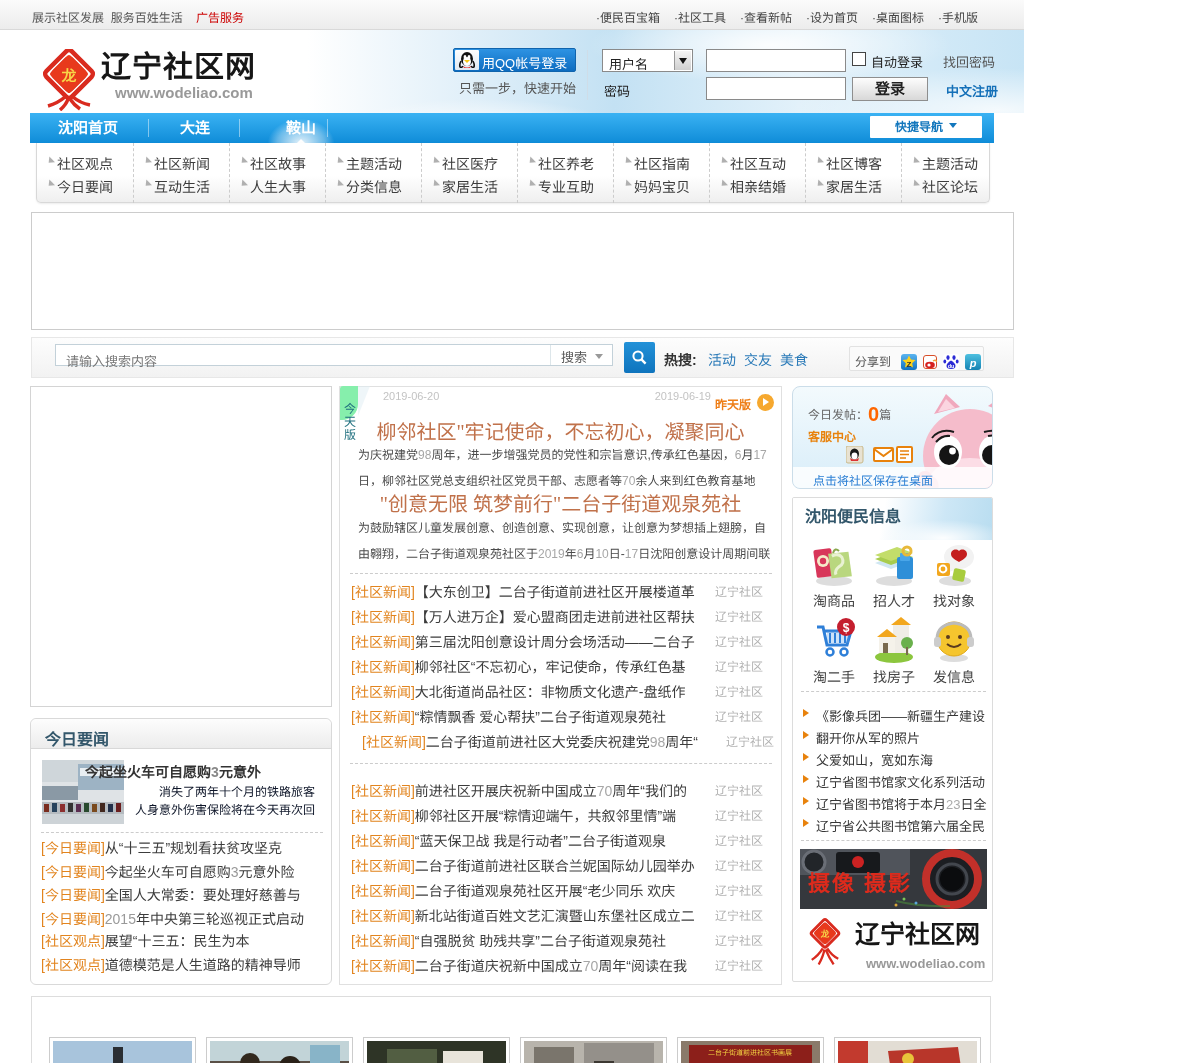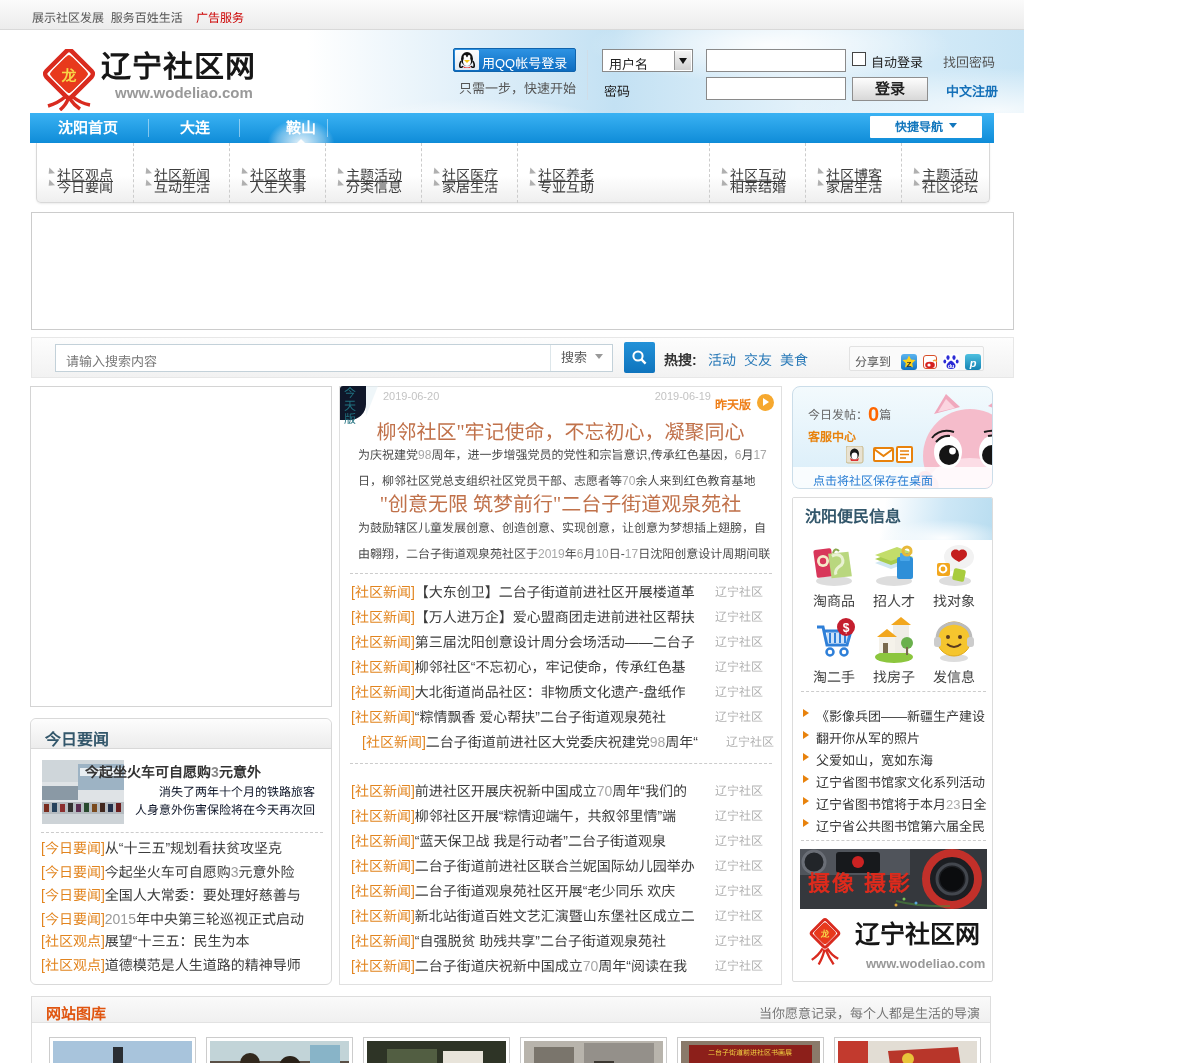--- a/index.html
+++ b/index.html
@@ -62,50 +62,50 @@
 #quicknav i { display:inline-block; width:0; height:0; border:4px solid transparent; border-top:5px solid #1377bd; margin-left:6px; vertical-align:-1px; }
 
 
 #subnav { position:absolute; left:36px; top:143px; width:954px; height:60px;
   background:linear-gradient(#ffffff 55%,#efefef); border:1px solid #d8d8d8; border-top:none;
   border-radius:0 0 5px 5px; box-shadow:0 1px 2px rgba(0,0,0,.08); }
 #subnav .col { position:absolute; top:0; width:96px; height:60px; }
 #subnav .col + .col { border-left:1px dashed #ccc; }
 #subnav a { position:absolute; left:20px; font-size:14px; color:#3c3c3c; white-space:nowrap; }
 #subnav a:before { content:""; position:absolute; left:-12px; top:5px; border:4px solid transparent; border-top:5px solid #b0b0b0; transform:rotate(45deg); }
-#subnav a.r1 { top:21px;text-decoration:underline; }
+#subnav a.r1 { top:10px; }
 #subnav a.r2 { top:33px; }
 
 
 #adbox { position:absolute; left:31px; top:212px; width:983px; height:118px; border:1px solid #ccc; background:#fff; }
 
 
 #searchrow { position:absolute; left:31px; top:337px; width:983px; height:41px;
   background:linear-gradient(#fdfdfd,#f2f2f2); border:1px solid #e7e7e7; }
-#searchbox { position:absolute; left:23px; top:6px; width:558px; height:28px; background:#fff; border:1px solid #c3d1d9; }
+#searchbox { position:absolute; left:23px; top:6px; width:558px; height:22px; background:#fff; border:1px solid #c3d1d9; }
 #searchbox .ph { position:absolute; left:10px; top:6px; font-size:13px; color:#777; }
 #searchbox .dd { position:absolute; right:0; top:0; width:62px; height:100%; border-left:1px solid #dde6ea; font-size:13px; color:#555; line-height:25px; padding-left:10px; }
 #searchbox .dd i { display:inline-block; width:0; height:0; border:4px solid transparent; border-top:5px solid #999; margin-left:8px; vertical-align:-1px; }
 #searchbtn { position:absolute; left:592px; top:4px; width:31px; height:31px; background:linear-gradient(#2291d8,#0f74bd); border-radius:2px; }
 #hotsou { position:absolute; left:632px; top:11px; font-size:14px; font-weight:bold; color:#333; }
 #hotlinks { position:absolute; left:676px; top:11px; font-size:14px; color:#2a7ab8; }
 #hotlinks span { margin-right:8px; }
 #sharebox { position:absolute; right:29px; top:8px; height:25px; border:1px solid #e2e2e2; background:#fafafa; border-radius:2px; padding:5px 2px 0 5px; font-size:12px; color:#555; }
 .sic { display:inline-block; width:16px; height:16px; border-radius:3px; margin-left:6px; vertical-align:-4px; position:relative; }
 
 
 #colL-empty { position:absolute; left:30px; top:386px; width:302px; height:321px; border:1px solid #d4d4d4; background:#fff; }
 #colL-news { position:absolute; left:30px; top:718px; width:302px; height:267px; border:1px solid #d9d9d9; border-radius:6px; background:#fff; }
 #colM { position:absolute; left:339px; top:386px; width:443px; height:599px; border:1px solid #e0e0e0; background:#fff; }
 #colR1 { position:absolute; left:792px; top:386px; width:201px; height:103px; border:1px solid #cbdde9; border-radius:8px;
   background:linear-gradient(#f3fafd,#d8edf9); overflow:hidden; }
 #colR2 { position:absolute; left:792px; top:497px; width:201px; height:485px; border:1px solid #dcdcdc; border-radius:2px; background:#fff; overflow:hidden; }
 
 
-.tab-today { position:absolute; left:0; top:-1px; width:26px; height:34px; background:#0f172a; border-radius:3px 0 16px 0; color:#20707f; font-size:12px; line-height:13px; padding:1px 0 0 4px; }
+.tab-today { position:absolute; left:0; top:-1px; width:18px; height:34px; background:#86efac; border-radius:3px 0 16px 0; color:#20707f; font-size:12px; line-height:13px; padding:17px 0 0 4px; }
 .tab-today:after { content:""; position:absolute; right:-12px; top:0; width:0; height:0; border-top:30px solid #dfeef4; border-right:12px solid transparent; opacity:.5; }
 .m-date { position:absolute; left:43px; top:3px; font-size:11px; color:#c3c3c3; }
 .m-date2 { position:absolute; right:70px; top:3px; font-size:11px; color:#c3c3c3; }
 .m-yester { position:absolute; right:30px; top:8px; font-size:12px; font-weight:bold; color:#ee7e17; }
 .m-go { position:absolute; right:7px; top:7px; width:17px; height:17px; border-radius:50%; background:#f6a82e; }
 .m-go:after { content:""; position:absolute; left:6px; top:4px; border:4px solid transparent; border-left:6px solid #fff; }
 .m-h1 { position:absolute; width:100%; text-align:center; font-size:20px; font-family:"Liberation Serif",serif; color:#c0714a; }
 .m-p { position:absolute; left:18px; font-size:12px; color:#4a4a4a; line-height:26px; white-space:nowrap; }
 .m-p .n { color:#a6a6a6; }
 .m-dash { position:absolute; left:10px; width:422px; border-top:1px dashed #ccc; }
@@ -153,20 +153,21 @@
 #gallery .hd b { position:absolute; left:14px; top:5px; font-size:15px; color:#e05510; }
 #gallery .hd span { position:absolute; right:10px; top:6px; font-size:13px; color:#777; }
 .thumb { position:absolute; top:40px; width:147px; height:60px; border:1px solid #ccc; background:#fff; padding:3px; }
 .thumb .im { width:100%; height:100%; }
 </style>
 </head>
 <body>
 
 <div id="topbar">
   <div class="l">展示社区发展&nbsp; 服务百姓生活 <b class="red">广告服务</b></div>
+  <div class="r"><span>·便民百宝箱</span><span>·社区工具</span><span>·查看新帖</span><span>·设为首页</span><span>·桌面图标</span><span>·手机版</span></div>
 </div>
 
 <div id="header">
   <svg id="logo-knot" width="66" height="62" viewBox="0 0 66 62">
     <g fill="none" stroke="#d92b1f" stroke-width="4.5">
       <rect x="15" y="7" width="36" height="36" rx="4" transform="rotate(45 33 25)"></rect>
       <rect x="21" y="13" width="24" height="24" rx="3" transform="rotate(45 33 25)"></rect>
     </g>
     <rect x="19" y="11" width="28" height="28" rx="2" transform="rotate(45 33 25)" fill="#e8391c"></rect>
     <text x="33" y="32" font-size="15" font-weight="bold" fill="#f7d548" text-anchor="middle" font-family="Liberation Sans">龙</text>
@@ -231,20 +232,24 @@
       <a class="r1">主题活动</a>
       <a class="r2">分类信息</a>
     </div>
   <div class="col" style="left:384px;">
       <a class="r1">社区医疗</a>
       <a class="r2">家居生活</a>
     </div>
   <div class="col" style="left:480px;">
       <a class="r1">社区养老</a>
       <a class="r2">专业互助</a>
+    </div>
+  <div class="col" style="left:576px;">
+      <a class="r1">社区指南</a>
+      <a class="r2">妈妈宝贝</a>
     </div>
   <div class="col" style="left:672px;">
       <a class="r1">社区互动</a>
       <a class="r2">相亲结婚</a>
     </div>
   <div class="col" style="left:768px;">
       <a class="r1">社区博客</a>
       <a class="r2">家居生活</a>
     </div>
   <div class="col" style="left:864px;">
@@ -496,24 +501,20 @@
       <rect x="19" y="16" width="28" height="28" rx="2" transform="rotate(45 33 30)" fill="#e8391c"></rect>
       <text x="33" y="37" font-size="15" font-weight="bold" fill="#f7d548" text-anchor="middle" font-family="Liberation Sans">龙</text>
       <path d="M29 56 Q22 68 10 76 M32 58 Q30 70 22 84 M37 56 Q44 68 56 74 M34 58 Q40 72 48 84" stroke="#d92b1f" stroke-width="4" fill="none"></path>
     </svg>
     <div style="position:absolute; left:55px; top:2px; font-size:25px; font-weight:bold; color:#161616; font-family:'Liberation Serif',serif;">辽宁社区网</div>
     <div style="position:absolute; left:66px; top:44px; font-size:13px; font-weight:bold; color:#999;">www.wodeliao.com</div>
   </div>
 </div>
 
 <div id="gallery">
-  <div class="hd">
-      <b>网站图库</b>
-      <span>当你愿意记录，每个人都是生活的导演</span>
-    </div>
   <div class="thumb" style="left:17px;"><svg class="im" width="139" height="52">
         <rect width="139" height="52" fill="#a8c4dc"></rect>
         <rect y="30" width="139" height="22" fill="#c8ccc8"></rect>
         <rect x="60" y="6" width="10" height="34" fill="#2a2e33"></rect>
       </svg></div>
   <div class="thumb" style="left:174px;"><svg class="im" width="139" height="52">
         <rect width="139" height="52" fill="#c2d4d8"></rect>
         <rect x="0" y="20" width="139" height="32" fill="#5a5046"></rect>
         <circle cx="40" cy="22" r="10" fill="#32291e"></circle>
         <circle cx="80" cy="26" r="11" fill="#2a2118"></circle>

